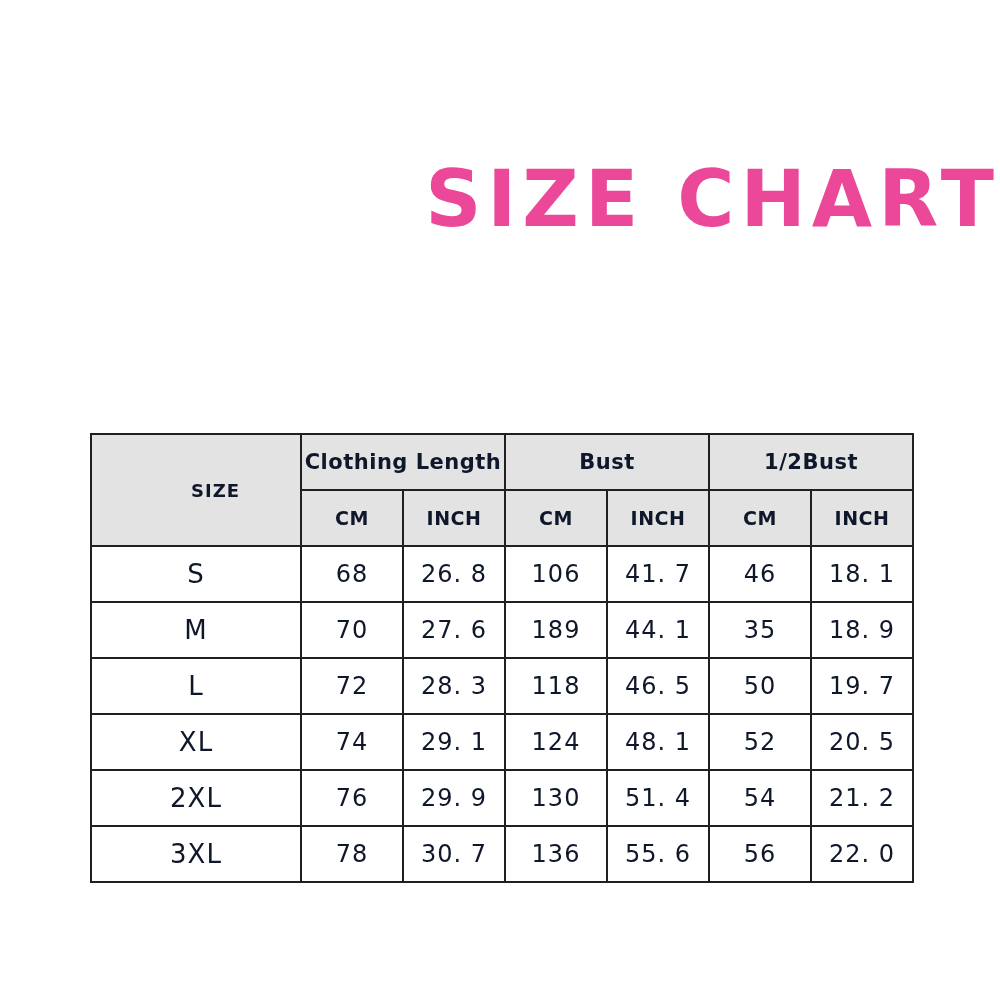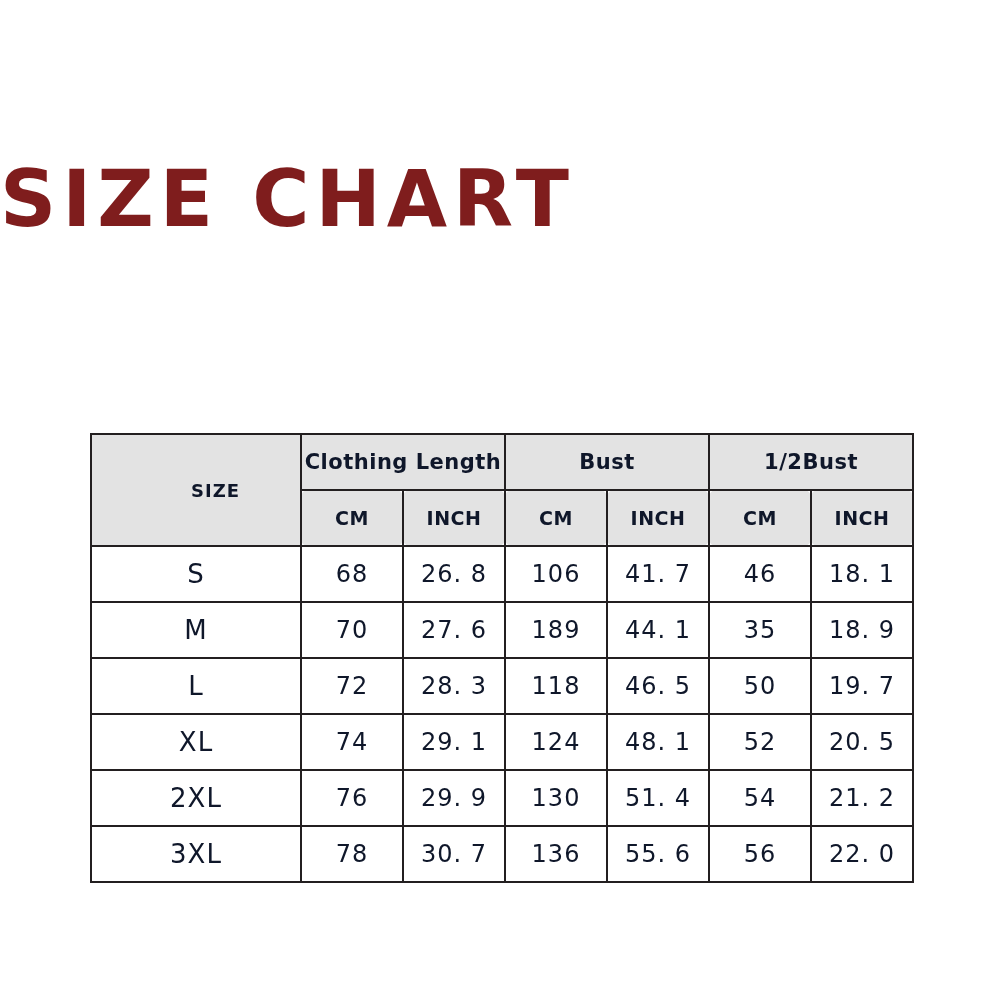--- a/index.html
+++ b/index.html
@@ -15,26 +15,26 @@
     width: 1000px;
     height: 1000px;
     background: #ffffff;
     overflow: hidden;
   }
   #title {
     position: absolute;
     left: 0;
     top: 160px;
     width: 1000px;
-    text-align: left;
+    text-align: right;
     font-family: "DejaVu Sans", sans-serif;
     font-weight: bold;
     font-size: 78px;
     letter-spacing: 6px;
-    color: #7f1d1d;
+    color: #ec4899;
     line-height: 1;
   }
   #table-wrap {
     position: absolute;
     left: 90px;
     top: 433px;
     width: 820px;
   }
   table.size-chart {
     border-collapse: collapse;
@@ -55,21 +55,20 @@
   }
   .hdr-group {
     font-size: 21px;
     height: 52px;
     letter-spacing: 0.5px;
   }
   .hdr-unit {
     font-size: 19px;
     height: 52px;
     letter-spacing: 0.5px;
-    border-radius: 7px;
   }
   .size-cell {
     background: #e3e3e3;
     font-weight: bold;
     font-size: 18px;
     letter-spacing: 1px;
     padding-left: 40px;
   }
   td.row-size {
     font-size: 26px;

